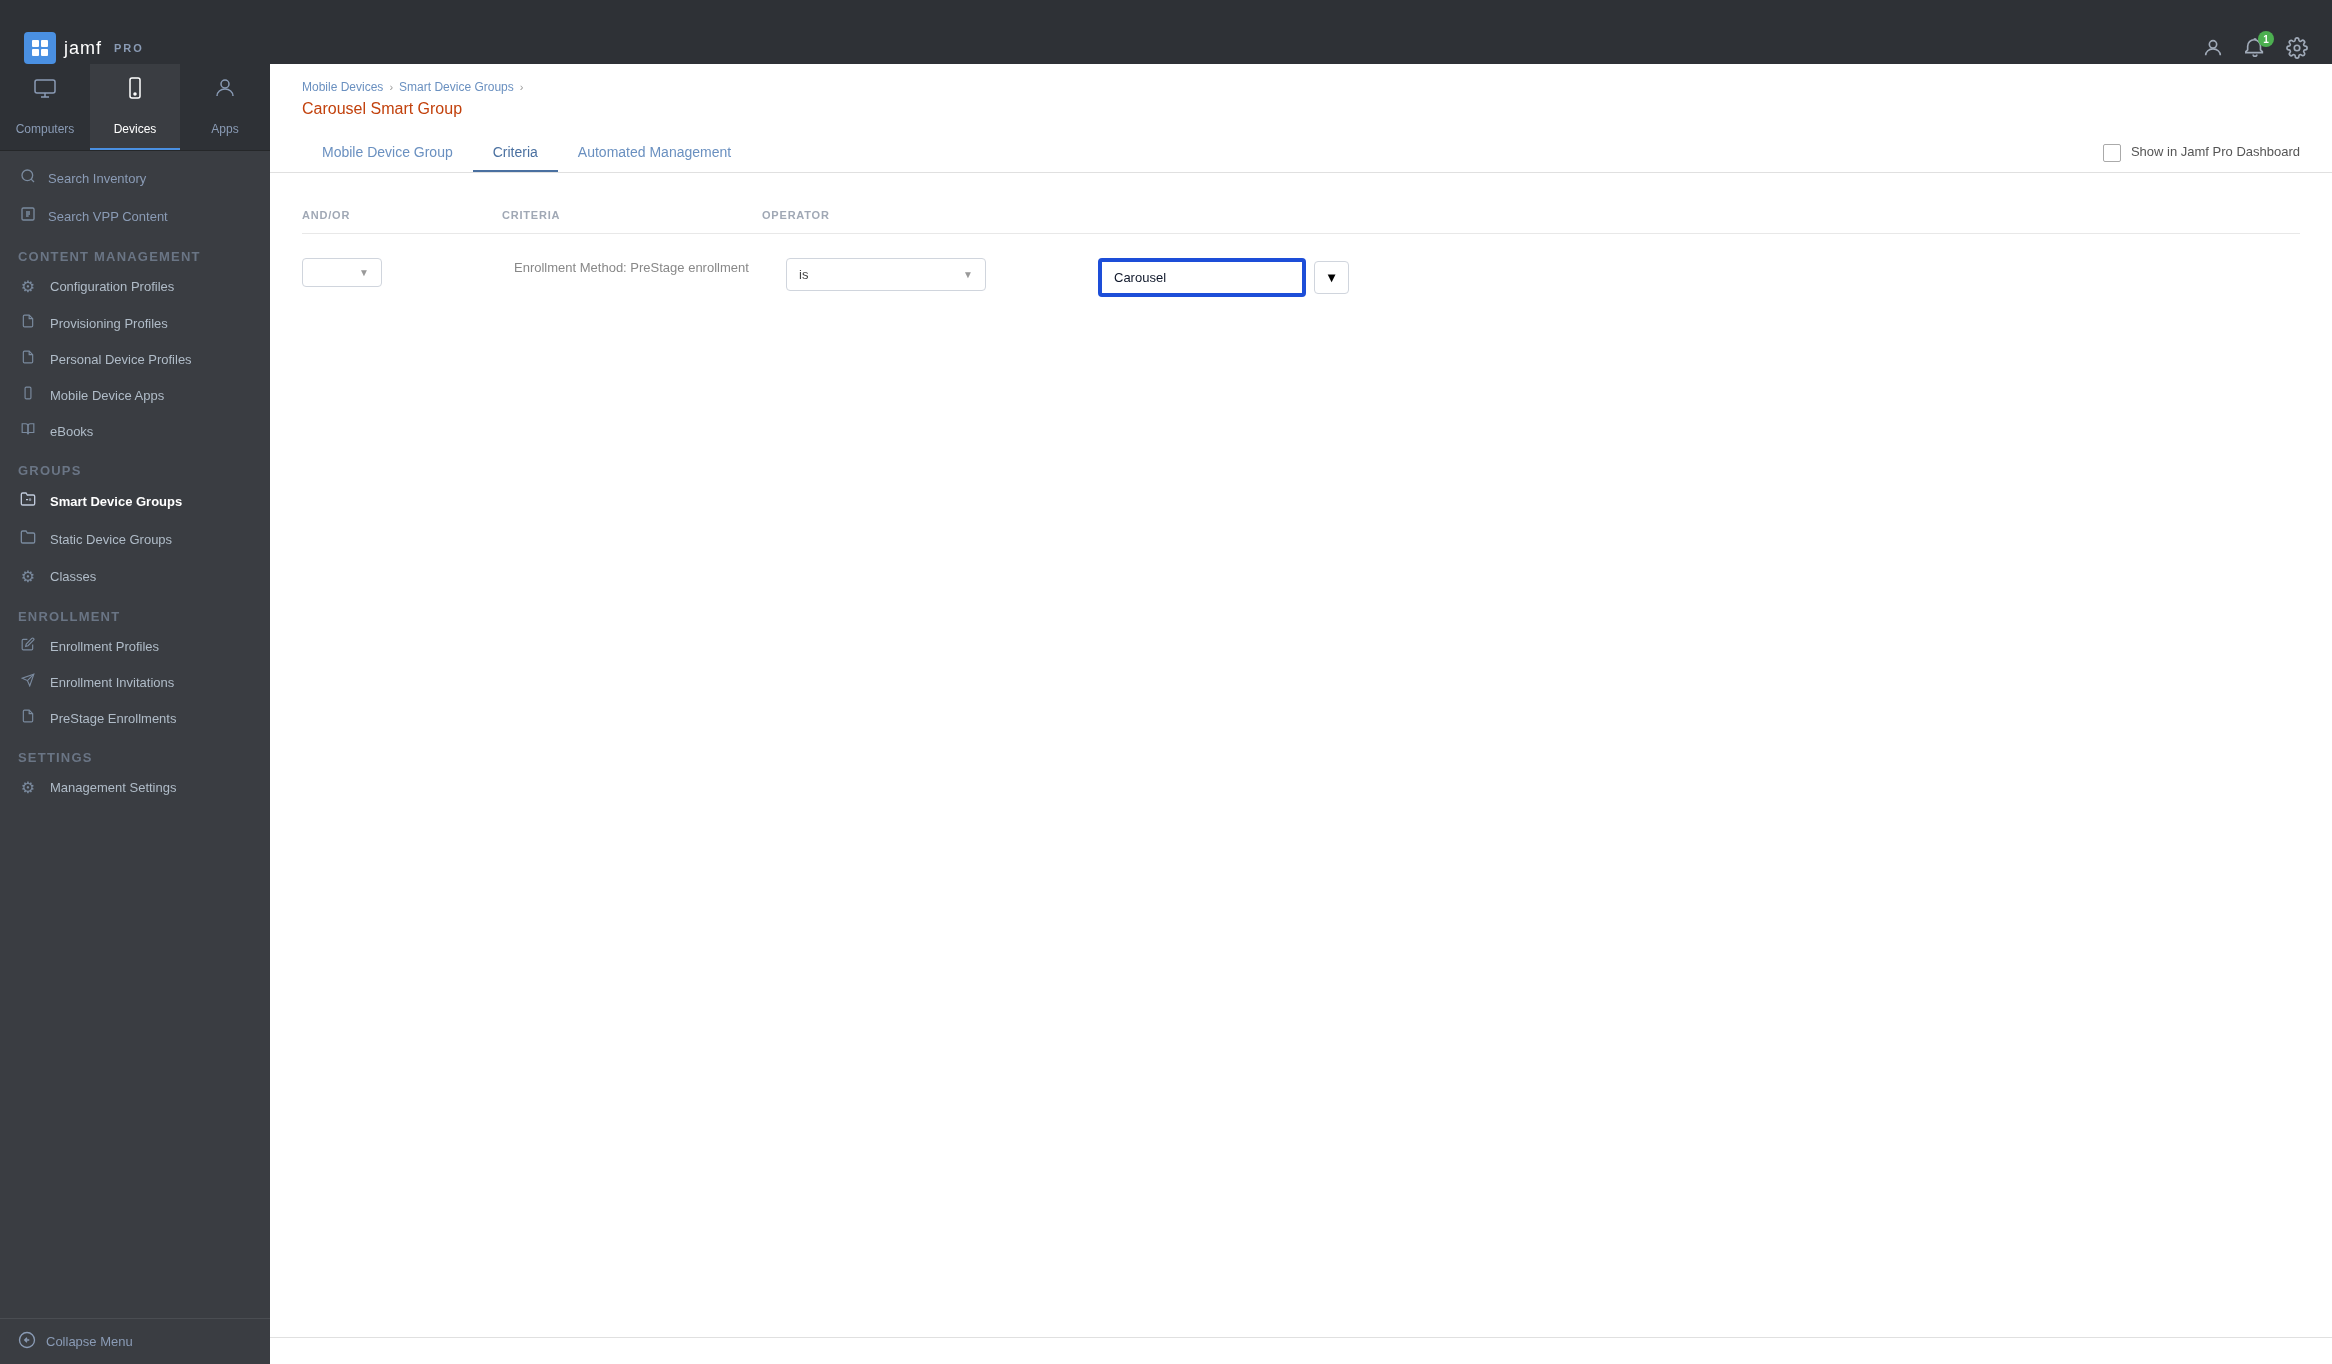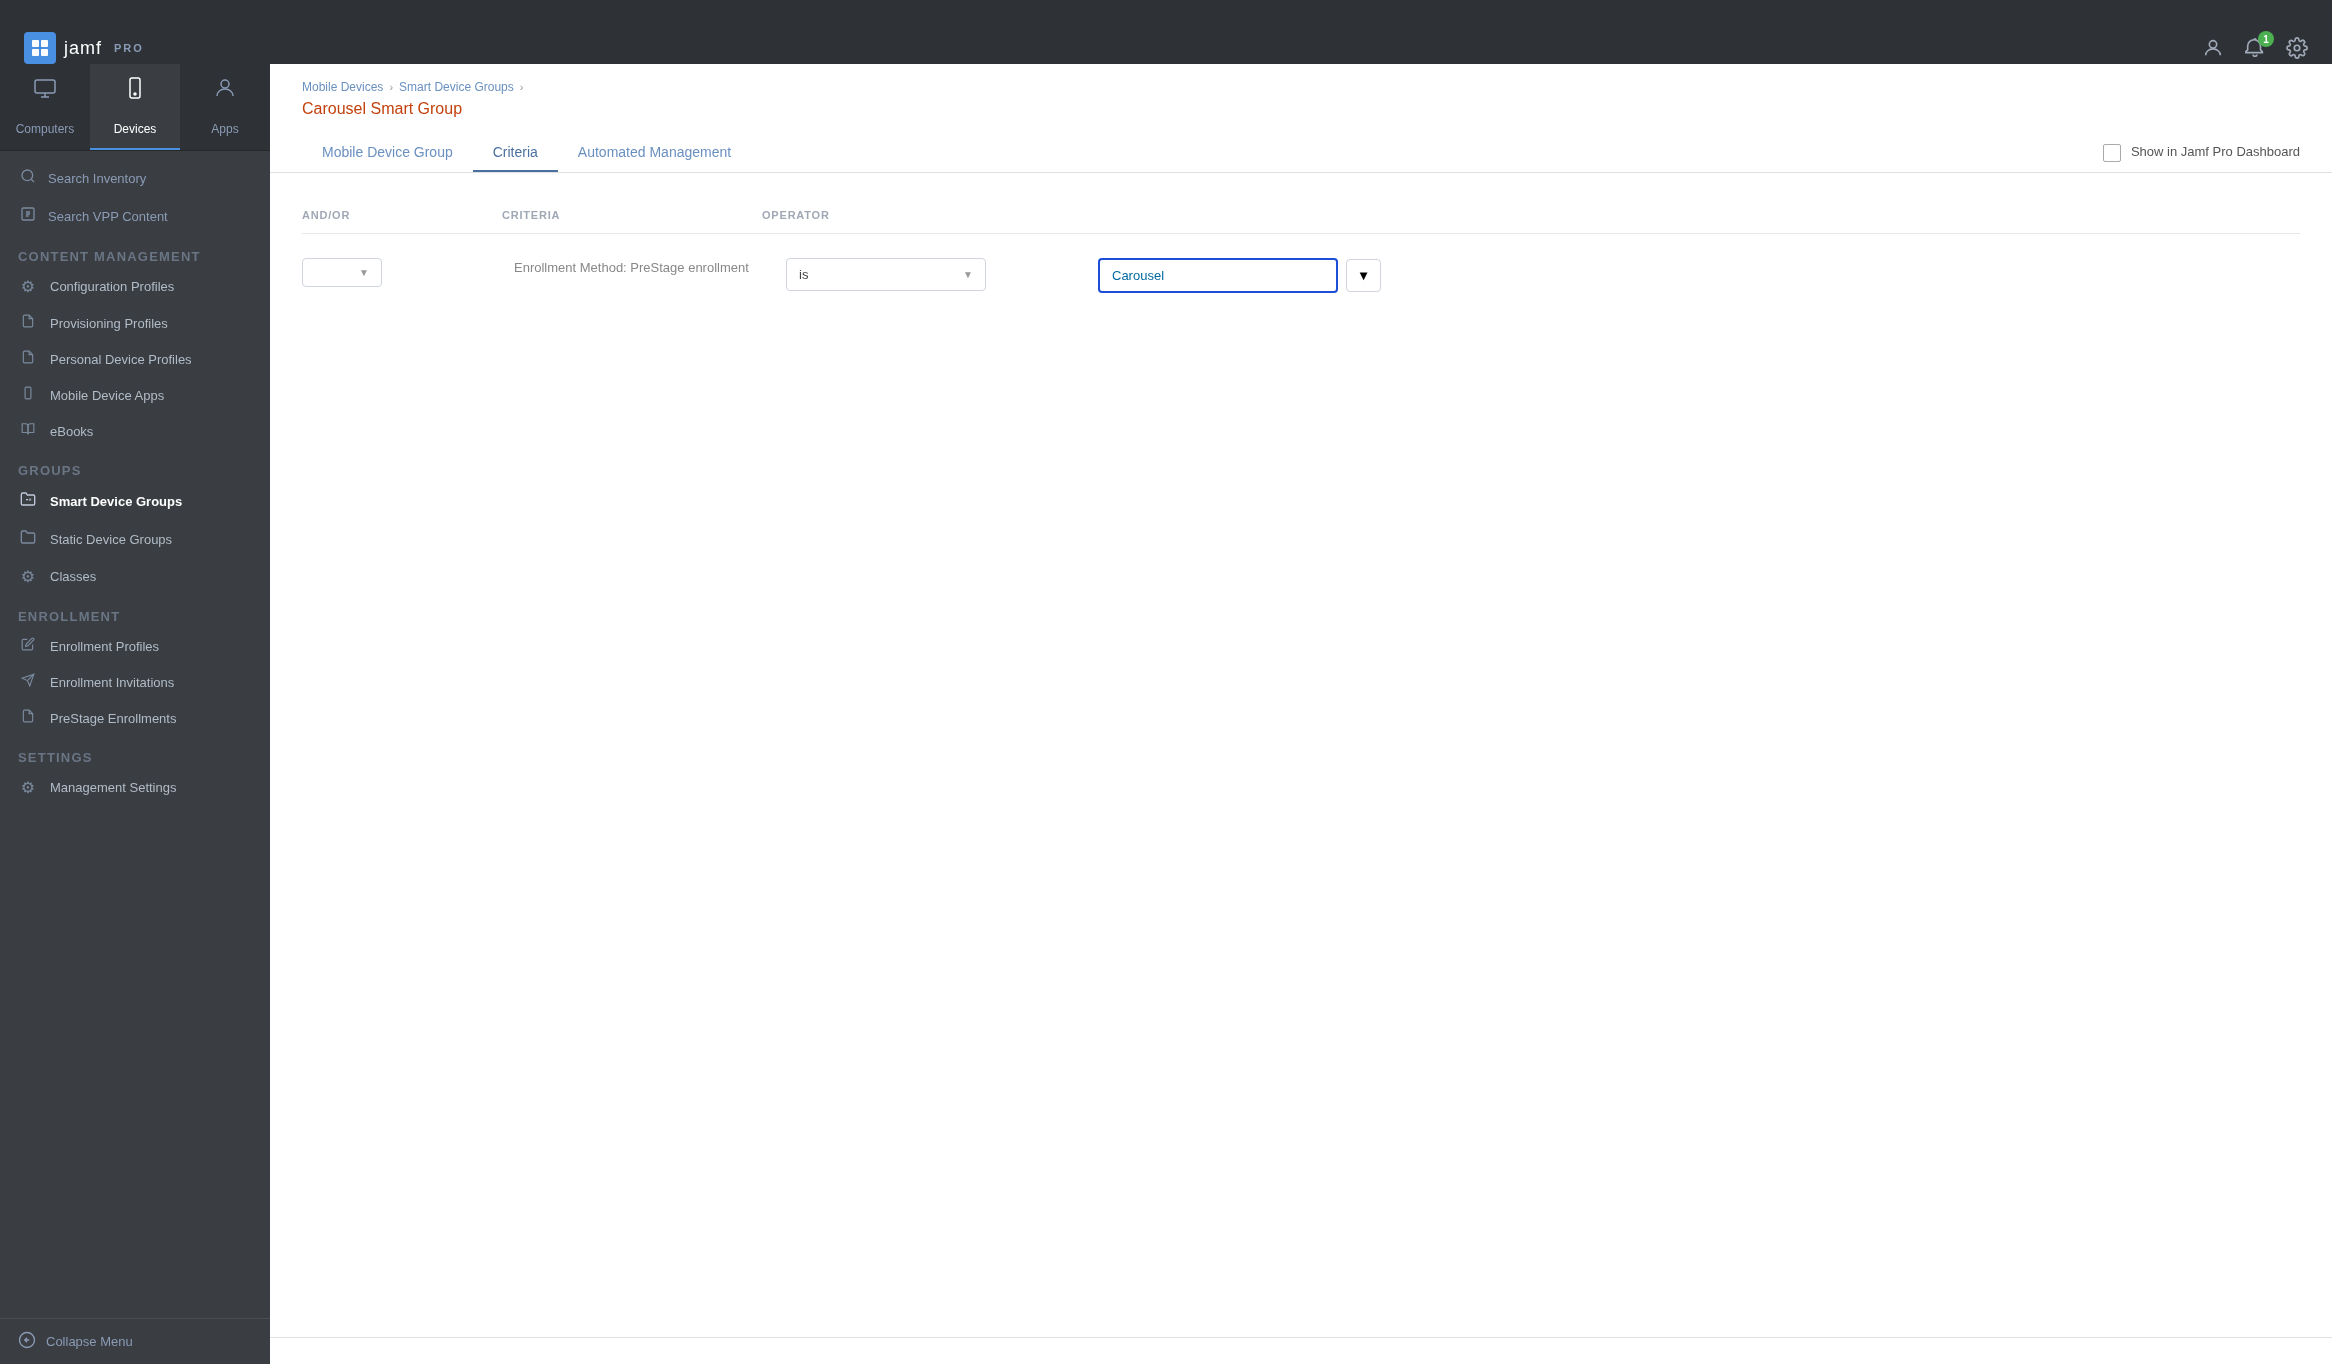--- a/index.html
+++ b/index.html
@@ -306,26 +306,26 @@
       cursor: pointer;
       width: 200px;
     }
 
     .value-row {
       display: flex;
       align-items: center;
       gap: 8px;
     }
     .value-input {
-      border: 2px solid #1d4ed8;
+      border: 4px solid #1d4ed8;
       border-radius: 4px;
       padding: 8px 12px;
       font-size: 13px;
-      color: #0369a1;
-      width: 240px;
+      color: #0f172a;
+      width: 208px;
       outline: none;
     }
     .value-dropdown-btn {
       display: flex;
       align-items: center;
       justify-content: center;
       border: 1px solid #d0d5dd;
       border-radius: 4px;
       padding: 8px 10px;
       background: white;

